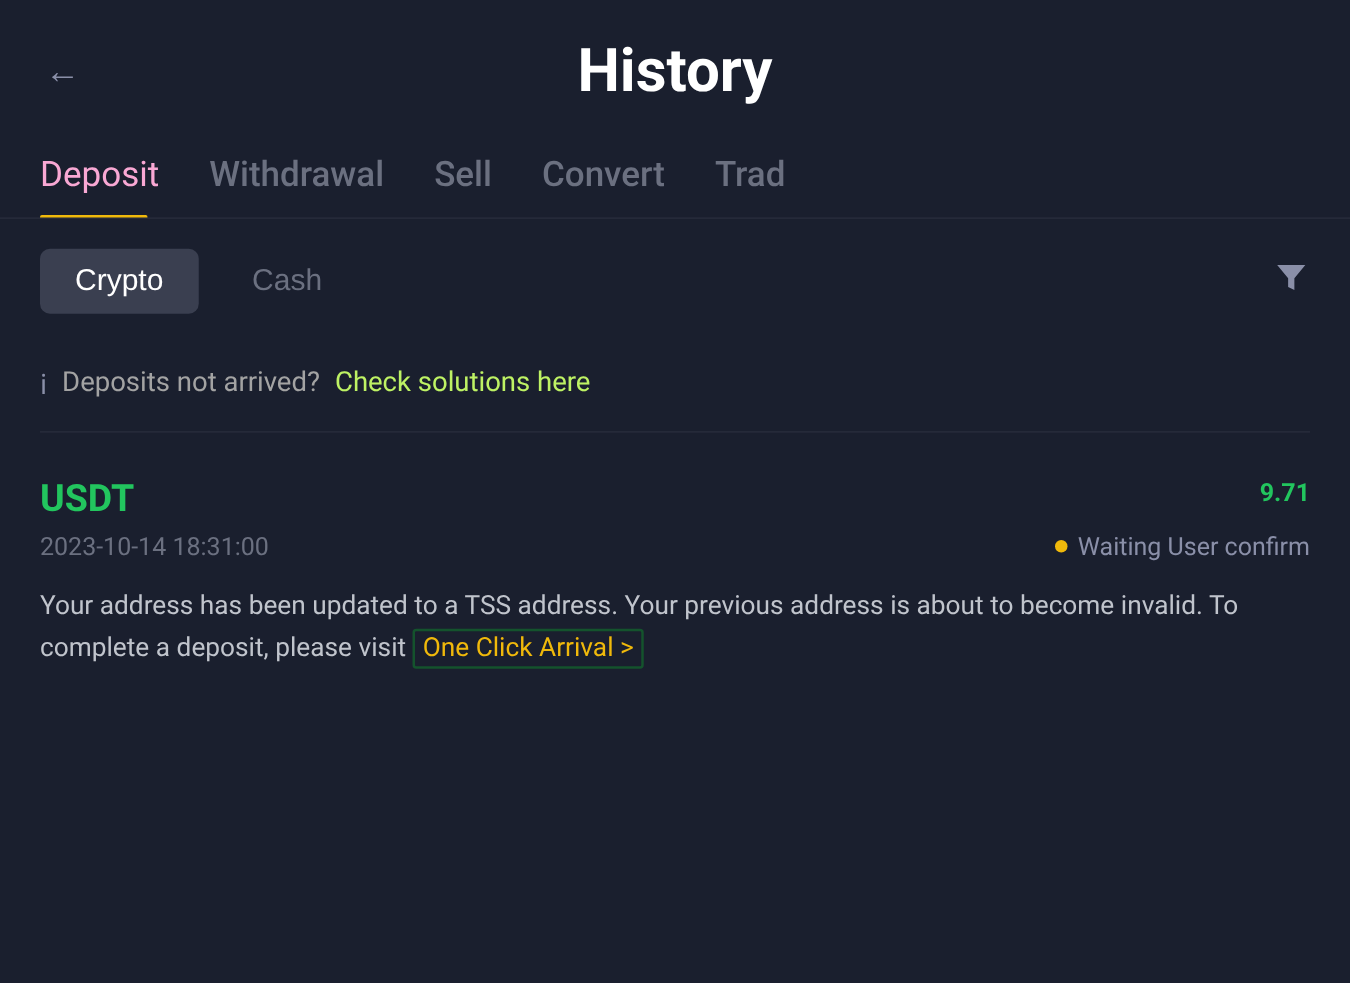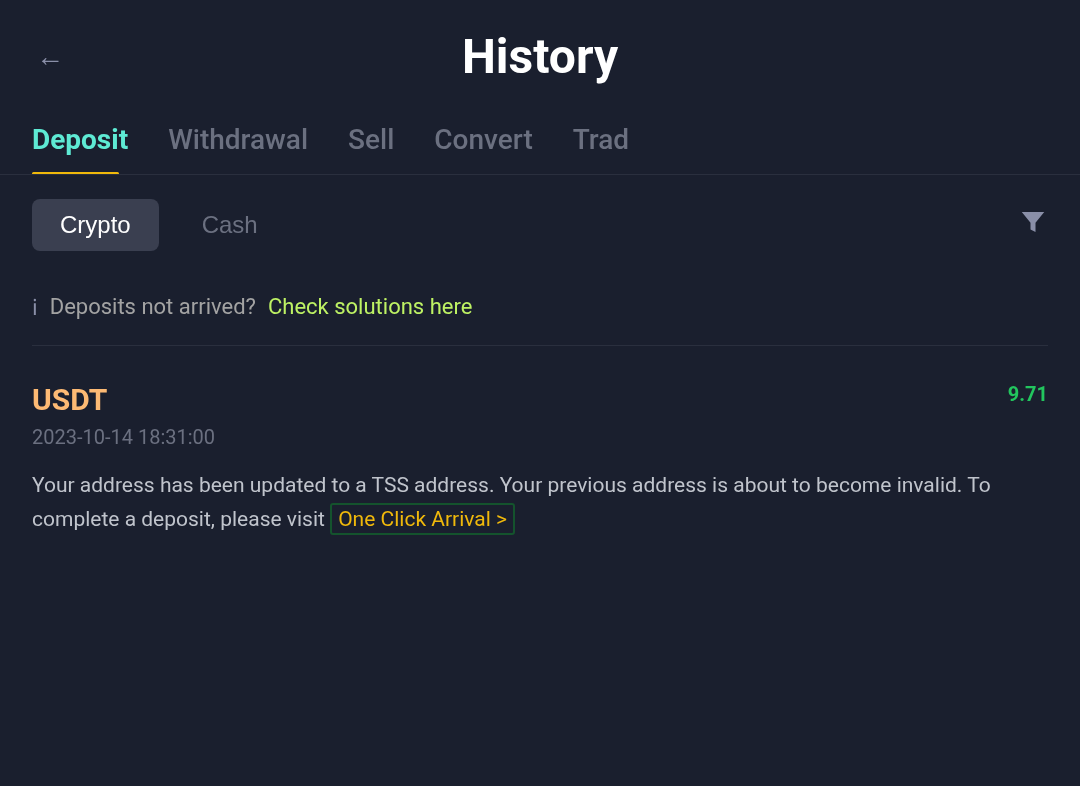--- a/index.html
+++ b/index.html
@@ -57,22 +57,22 @@
       font-size: 28px;
       font-weight: 500;
       color: #6b7080;
       cursor: pointer;
       white-space: nowrap;
       position: relative;
       margin-right: 12px;
     }
 
     .tab-item.active {
-      color: #5eead4;
-      font-weight: 700;
+      color: #f9a8d4;
+      font-weight: 400;
     }
 
     .tab-item.active::after {
       content: '';
       position: absolute;
       bottom: -1px;
       left: 0;
       width: 70%;
       height: 3px;
       background-color: #f0b90b;
@@ -148,21 +148,21 @@
     .transaction-header {
       display: flex;
       justify-content: space-between;
       align-items: flex-start;
       margin-bottom: 8px;
     }
 
     .transaction-symbol {
       font-size: 30px;
       font-weight: 700;
-      color: #fdba74;
+      color: #22c55e;
     }
 
     .transaction-amount {
       font-size: 20px;
       font-weight: 700;
       color: #22c55e;
     }
 
     .transaction-meta {
       display: flex;
@@ -243,19 +243,23 @@
 
 <div class="divider"></div>
 
 <div class="transaction-container">
   <div class="transaction-header">
     <span class="transaction-symbol">USDT</span>
     <span class="transaction-amount">9.71</span>
   </div>
   <div class="transaction-meta">
     <span class="transaction-date">2023-10-14 18:31:00</span>
+    <span class="transaction-status">
+      <span class="status-dot"></span>
+      <span>Waiting User confirm</span>
+    </span>
   </div>
   <div class="transaction-message">
     <span>Your address has been updated to a TSS address. Your previous address is about to become invalid. To complete a deposit, please visit</span>
     <span> </span>
     <span class="one-click-link">One Click Arrival &gt;</span>
   </div>
 </div>
 
 </body></html>

